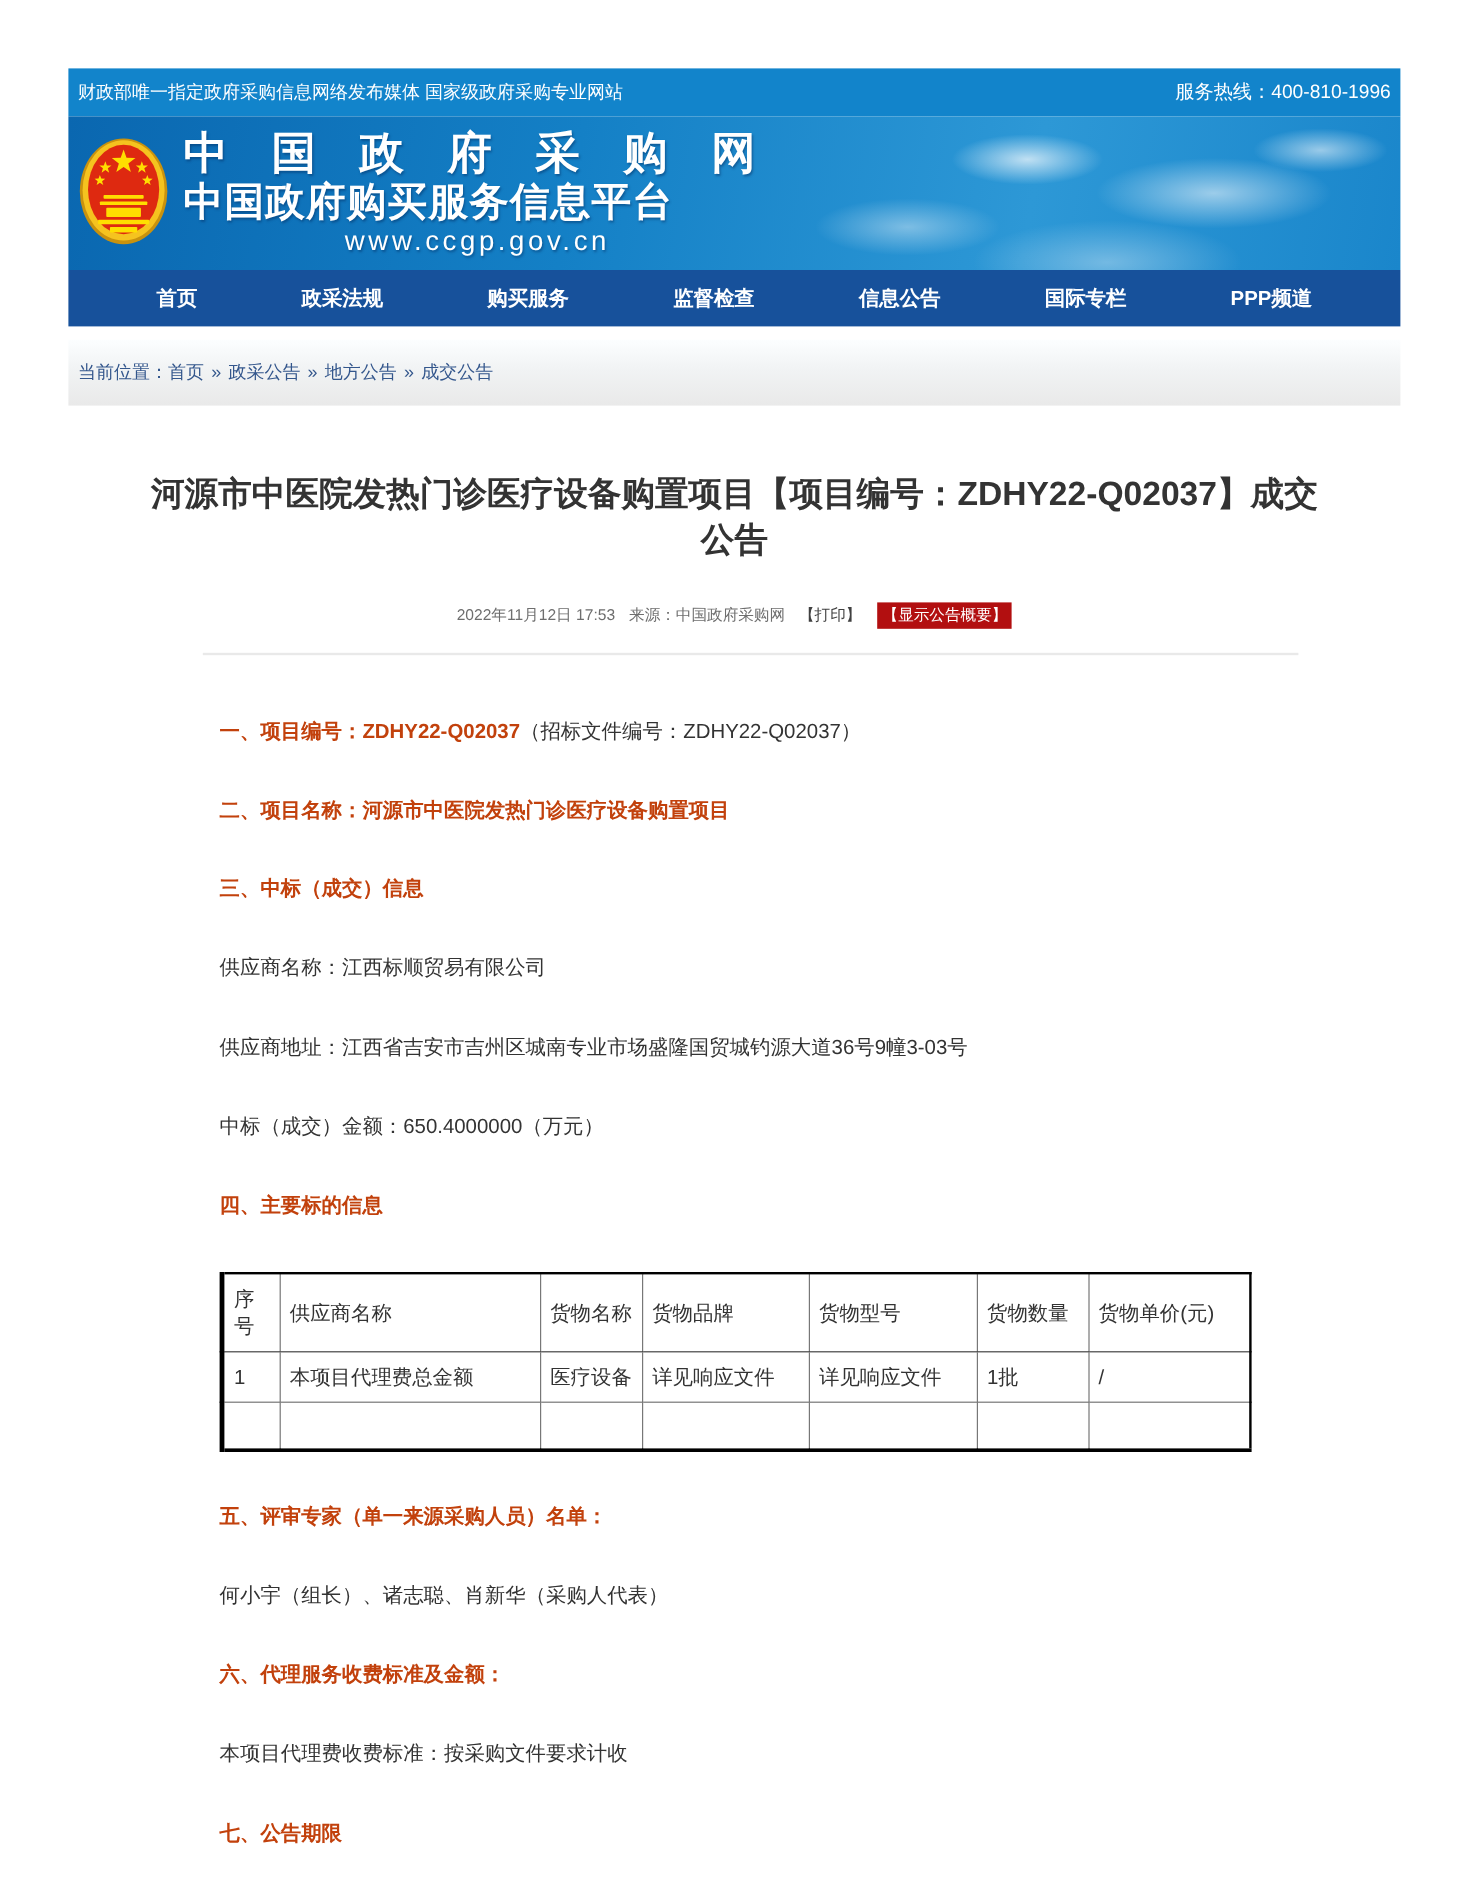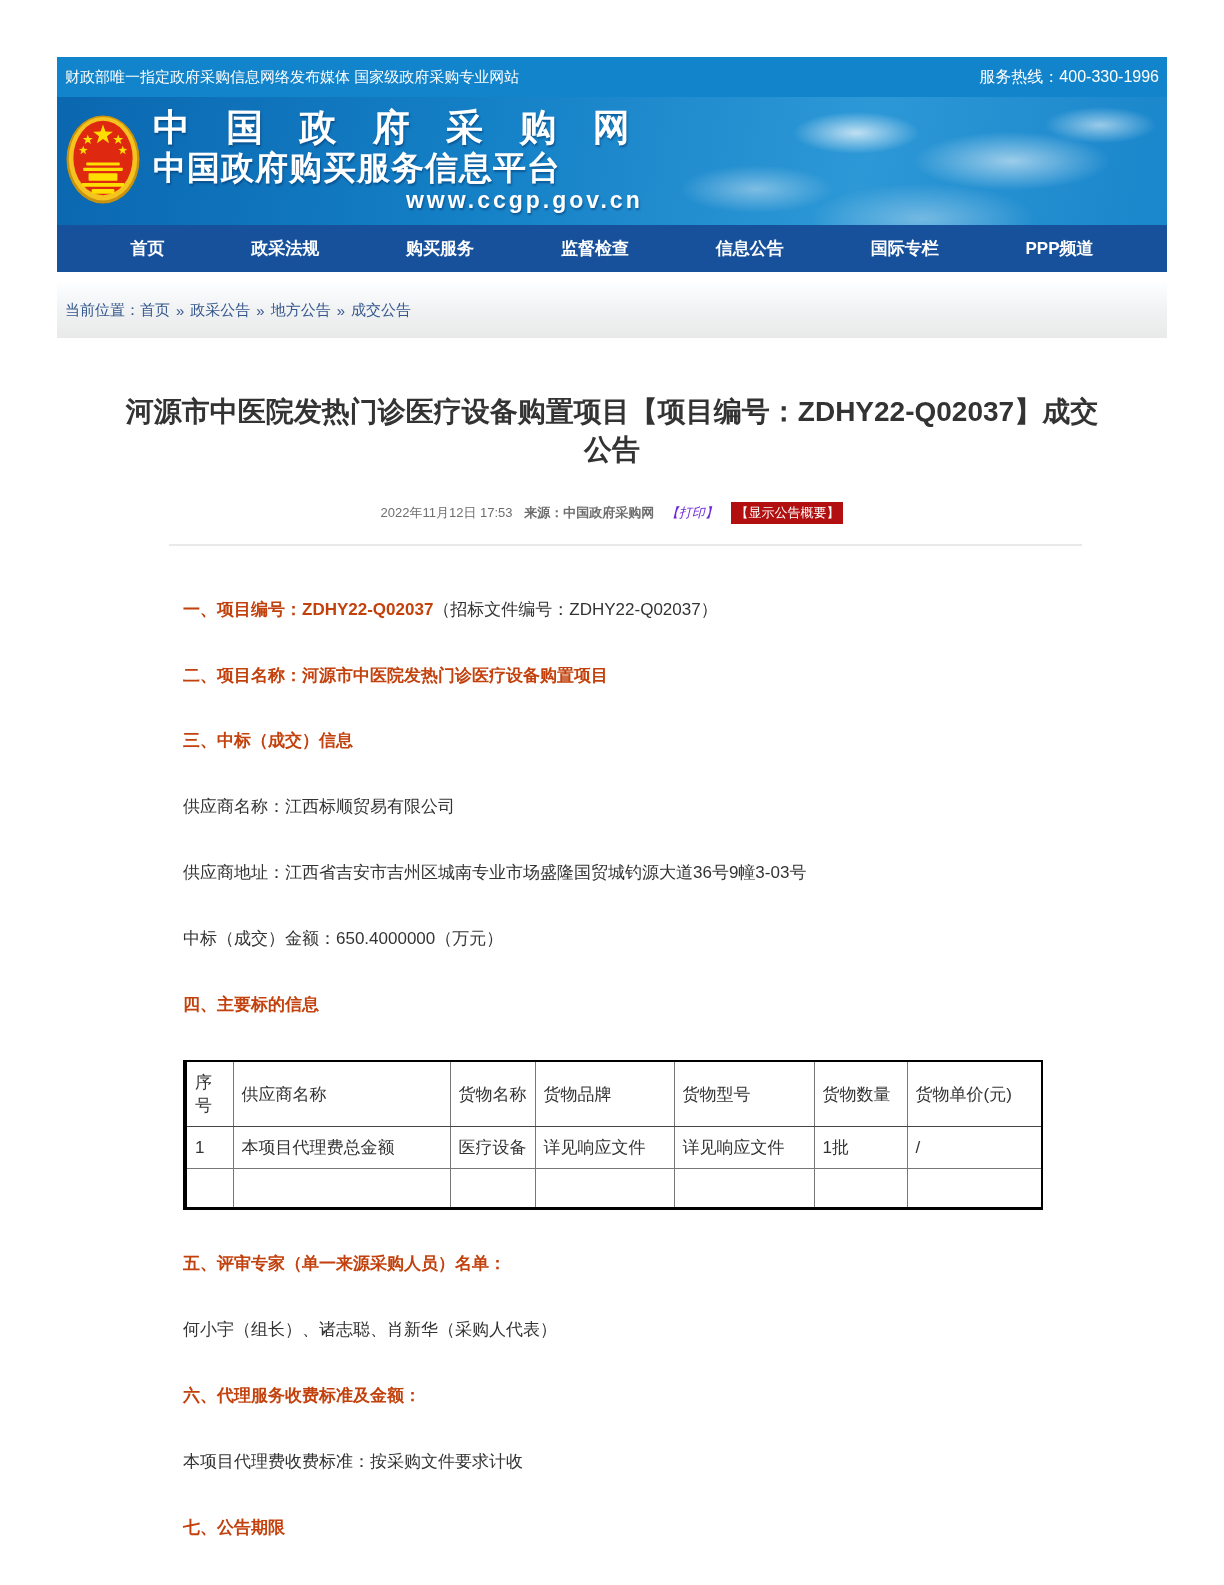--- a/index.html
+++ b/index.html
@@ -31,21 +31,21 @@
       radial-gradient(140px 42px at 86% 50%, rgba(255,255,255,.55), rgba(255,255,255,0) 70%),
       radial-gradient(110px 34px at 63% 72%, rgba(255,255,255,.40), rgba(255,255,255,0) 70%),
       radial-gradient(80px 26px at 94% 22%, rgba(255,255,255,.55), rgba(255,255,255,0) 70%),
       radial-gradient(160px 50px at 78% 95%, rgba(255,255,255,.35), rgba(255,255,255,0) 70%);
   }
   .logo { display:flex; align-items:center; height:100%; padding-left:8px; position:relative; z-index:2; cursor:pointer; }
   .emblem { width:76px; height:108px; flex:0 0 auto; }
   .logo-text { margin-left:12px; color:#fff; text-shadow:1px 2px 2px rgba(0,40,90,.45); }
   .logo-l1 { font-size:37px; font-weight:bold; letter-spacing:13px; line-height:1.1; white-space:nowrap; }
   .logo-l2 { font-size:33px; font-weight:bold; letter-spacing:1px; line-height:1.15; white-space:nowrap; }
-  .logo-l3 { font-size:23px; font-weight:bold; letter-spacing:3px; text-align:right; line-height:1.2; }
+  .logo-l3 { font-size:23px; font-weight:normal; letter-spacing:3px; text-align:center; line-height:1.2; }
 
   
   .nav {
     height:47px; background:#17519b; display:flex;
     justify-content:space-around; align-items:center; padding:0 30px;
   }
   .nav-item { color:#fff; font-size:17px; font-weight:bold; cursor:pointer; white-space:nowrap; }
 
   
   .crumbbar {
@@ -57,21 +57,21 @@
   .crumb-link { color:#33568c; cursor:pointer; }
   .crumb-sep { margin:0 6px; color:#33568c; }
 
   
   .article { padding:55px 0 60px 0; }
   .title {
     width:1000px; margin:0 auto; text-align:center;
     font-size:28px; font-weight:bold; color:#333; line-height:1.35;
   }
   .meta { text-align:center; margin-top:33px; font-size:13px; color:#6e6e6e; }
-  .meta .print { margin-left:8px; color:#6d28d9; cursor:pointer;font-style:italic; }
+  .meta .print { margin-left:8px; color:#404040; cursor:pointer; }
   .meta .badge {
     display:inline-block; margin-left:10px; padding:2px 4px;
     color:#fff; cursor:pointer;
   }
   .rule { border:none; border-top:2px solid #e9e9e9; margin:20px 85px 0 112px; }
 
   .content { padding:10px 70px 0 126px; font-size:17px; }
   .content p { margin:43px 0; line-height:1.35; }
   .content p b { color:#c2410c; }
 
@@ -87,21 +87,21 @@
   table.subject thead th { border-bottom-color:#444; }
   table.subject tr.empty td { height:40px; }
 </style>
 </head>
 <body>
 
 <div class="page">
 
   <div class="topbar">
     <span>财政部唯一指定政府采购信息网络发布媒体 国家级政府采购专业网站</span>
-    <span class="hotline">服务热线：400-330-1996</span>
+    <span class="hotline">服务热线：400-810-1996</span>
   </div>
 
   <div class="banner">
     <div class="logo">
       <svg class="emblem" viewBox="0 0 100 140" xmlns="http://www.w3.org/2000/svg">
         <ellipse cx="50" cy="68" rx="48" ry="58" fill="#C9920E"></ellipse>
         <ellipse cx="50" cy="67" rx="45" ry="55" fill="#F5C31F"></ellipse>
         <ellipse cx="50" cy="66" rx="39" ry="49" fill="#DE2910"></ellipse>
         <g fill="#FFDE00">
           <path d="M50 22 l3.2 9.2 9.8 .2 -7.8 6 2.8 9.4 -8 -5.6 -8 5.6 2.8 -9.4 -7.8 -6 9.8 -.2 z"></path>
@@ -143,21 +143,21 @@
     <span class="crumb-link">地方公告</span>
     <span class="crumb-sep">»</span>
     <span class="crumb-link">成交公告</span>
   </div>
 
   <div class="article">
     <div class="title">河源市中医院发热门诊医疗设备购置项目【项目编号：ZDHY22-Q02037】成交公告</div>
 
     <div class="meta">
       <span>2022年11月12日 17:53</span>
-      <span style="margin-left:8px;font-weight:bold;">来源：中国政府采购网</span>
+      <span style="margin-left:8px;">来源：中国政府采购网</span>
       <span class="print">【打印】</span>
       <span class="badge" id="summary-badge" style="background: rgb(178, 15, 16);">【显示公告概要】</span>
     </div>
 
     <hr class="rule">
 
     <div class="content">
 
       <p><b>一、项目编号：ZDHY22-Q02037</b><span>（招标文件编号：ZDHY22-Q02037）</span></p>
 

